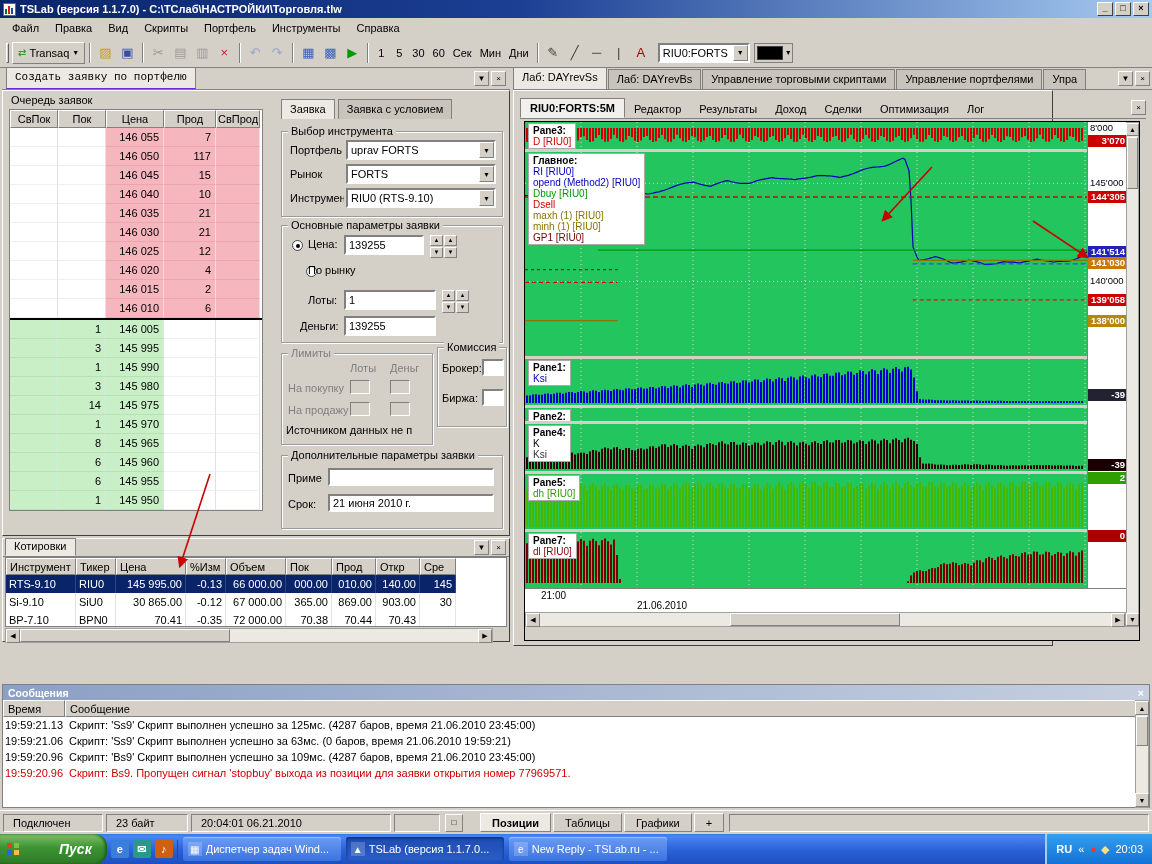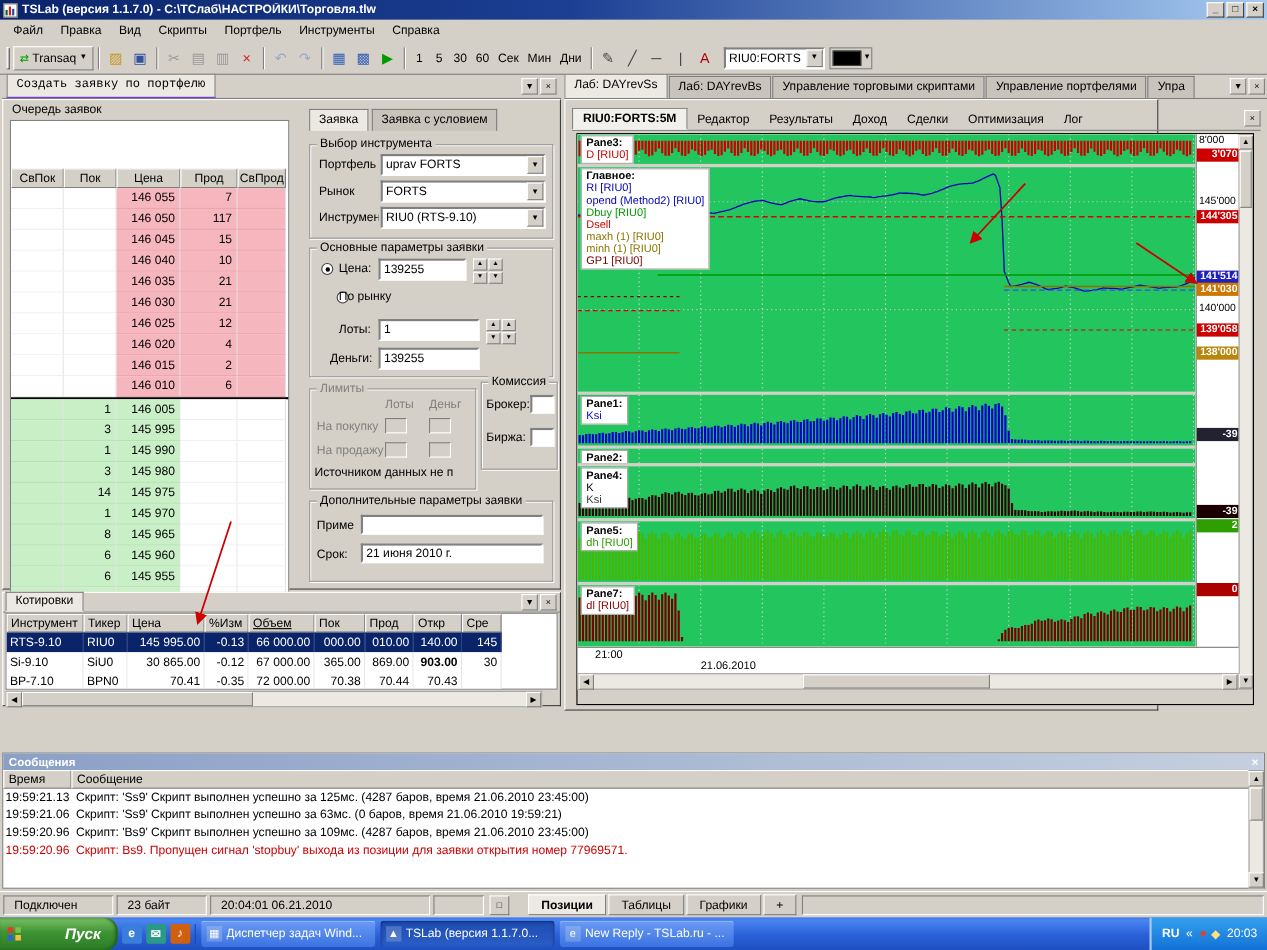--- a/index.html
+++ b/index.html
@@ -28,21 +28,21 @@
   .panel3d{border:1px solid;border-color:#fff #404040 #404040 #fff;background:#d4d0c8;}
   .tool-ic{width:15px;height:15px;display:inline-flex;align-items:center;justify-content:center;background:#d4d0c8;border:1px solid;border-color:#fff #808080 #808080 #fff;font-size:8px;margin-left:2px;}
   
   .tabstrip{display:flex;align-items:flex-end;}
   .xtab{height:20px;padding:3px 8px 2px;background:#c8c4bc;border:1px solid #808080;border-bottom:none;margin-right:1px;white-space:nowrap;}
   .xtab.active{background:#ece9e2;height:22px;}
   
   #queue-caption{position:absolute;left:8px;top:3px;}
   #queue-table{position:absolute;left:6px;top:18px;width:254px;background:#fff;border:1px solid #808080;}
   .q-row{display:flex;}
-  .q-hcell{height:18px;background:#d4d0c8;border:1px solid;border-color:#fff #808080 #808080 #fff;display:flex;align-items:center;justify-content:center;margin-top:43px;}
+  .q-hcell{height:18px;background:#d4d0c8;border:1px solid;border-color:#fff #808080 #808080 #fff;display:flex;align-items:center;justify-content:center;}
   .q-cell{height:19px;line-height:19px;padding:0 4px;text-align:right;border-right:1px solid #e2e2e2;border-bottom:1px solid #efefef;overflow:hidden;background:#fff;}
   .q-cell.ask{background:#f6b6be;border-bottom-color:#eba6ae;}
   .q-cell.bid{background:#c9efc7;border-bottom-color:#b8e0b6;}
   .spread{height:2px;background:#000;}
   
   #order-form{position:absolute;left:270px;top:0;width:238px;height:446px;}
   .of-tab{height:20px;padding:3px 8px;background:#c8c4bc;border:1px solid #808080;border-bottom:none;display:inline-block;}
   .of-tab.active{background:#ece9e2;font-weight:normal;}
   .group{position:absolute;border:1px solid #9a9a9a;box-shadow:1px 1px 0 #fff,inset 1px 1px 0 #fff;}
   .gtitle{position:absolute;top:-7px;left:6px;background:#d4d0c8;padding:0 3px;white-space:nowrap;}
@@ -447,21 +447,21 @@
         <span style="flex:1;"></span>
         <span class="tool-ic" style="margin-bottom:1px;">▼</span>
         <span class="tool-ic" style="margin-bottom:1px;margin-right:3px;">×</span>
       </div>
       <div id="quotes-table">
           <div class="qt-row">
             <span class="qt-hcell" style="width: 70px;">Инструмент</span>
             <span class="qt-hcell" style="width: 40px;">Тикер</span>
             <span class="qt-hcell" style="width: 70px;">Цена</span>
             <span class="qt-hcell" style="width: 40px;">%Изм</span>
-            <span class="qt-hcell" style="width: 60px; text-decoration: underline;">Объем</span>
+            <span class="qt-hcell" style="width: 60px;">Объем</span>
             <span class="qt-hcell" style="width: 46px;">Пок</span>
             <span class="qt-hcell" style="width: 44px;">Прод</span>
             <span class="qt-hcell" style="width: 44px;">Откр</span>
             <span class="qt-hcell" style="width: 36px;">Сре</span>
           </div>
           <div class="qt-row sel">
             <span class="qt-cell" style="width: 70px;">RTS-9.10</span>
             <span class="qt-cell" style="width: 40px;">RIU0</span>
             <span class="qt-cell num" style="width: 70px; text-align: right;">145 995.00</span>
             <span class="qt-cell num" style="width: 40px;">-0.13</span>
@@ -472,21 +472,21 @@
             <span class="qt-cell num" style="width: 36px;">145</span>
           </div>
           <div class="qt-row">
             <span class="qt-cell" style="width: 70px;">Si-9.10</span>
             <span class="qt-cell" style="width: 40px;">SiU0</span>
             <span class="qt-cell num" style="width: 70px;">30 865.00</span>
             <span class="qt-cell num" style="width: 40px;">-0.12</span>
             <span class="qt-cell num" style="width: 60px;">67 000.00</span>
             <span class="qt-cell num" style="width: 46px;">365.00</span>
             <span class="qt-cell num" style="width: 44px;">869.00</span>
-            <span class="qt-cell num" style="width: 44px; font-weight: bold;">903.00</span>
+            <span class="qt-cell num" style="width: 44px;">903.00</span>
             <span class="qt-cell num" style="width: 36px;">30</span>
           </div>
           <div class="qt-row">
             <span class="qt-cell" style="width: 70px;">BP-7.10</span>
             <span class="qt-cell" style="width: 40px;">BPN0</span>
             <span class="qt-cell num" style="width: 70px;">70.41</span>
             <span class="qt-cell num" style="width: 40px;">-0.35</span>
             <span class="qt-cell num" style="width: 60px;">72 000.00</span>
             <span class="qt-cell num" style="width: 46px;">70.38</span>
             <span class="qt-cell num" style="width: 44px;">70.44</span>

